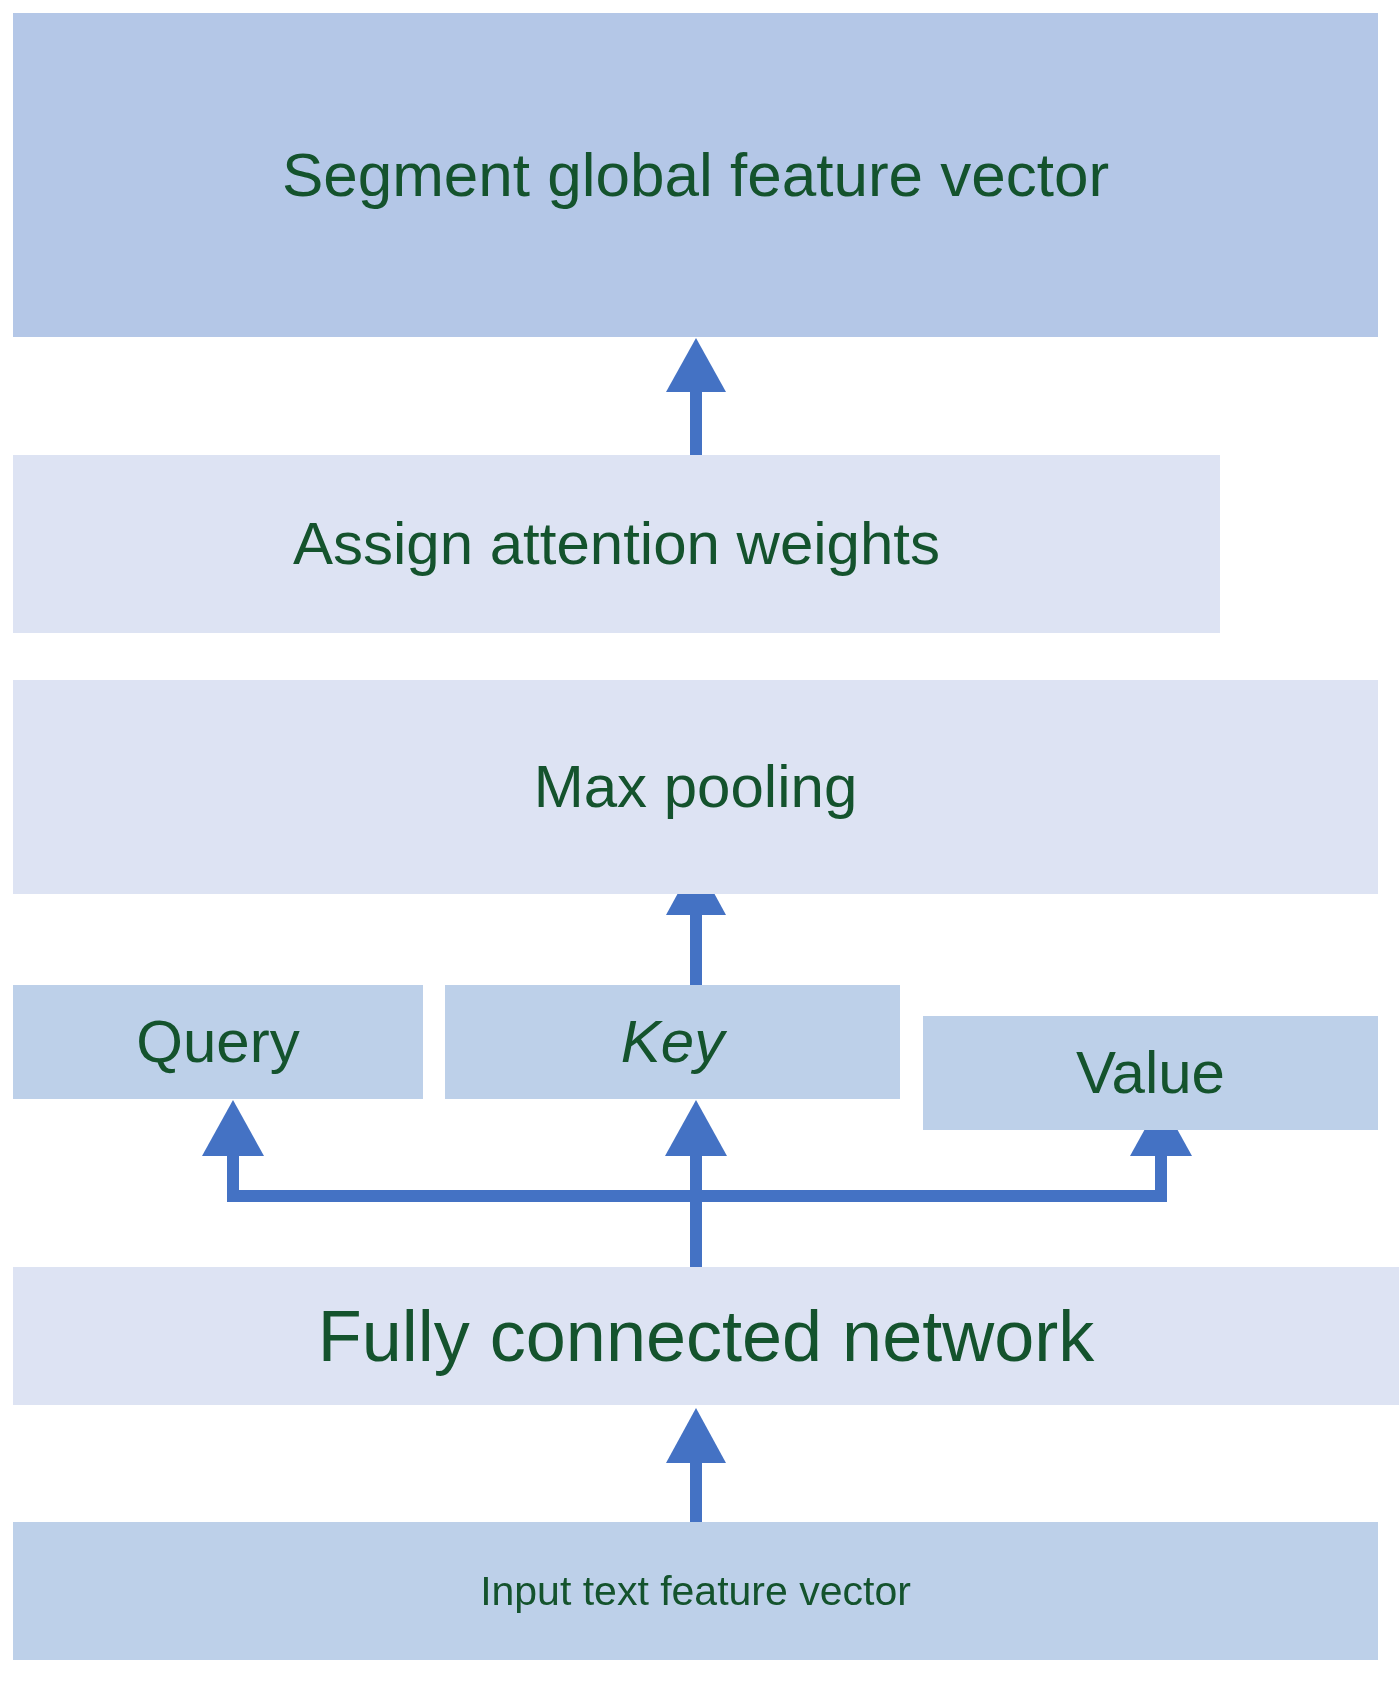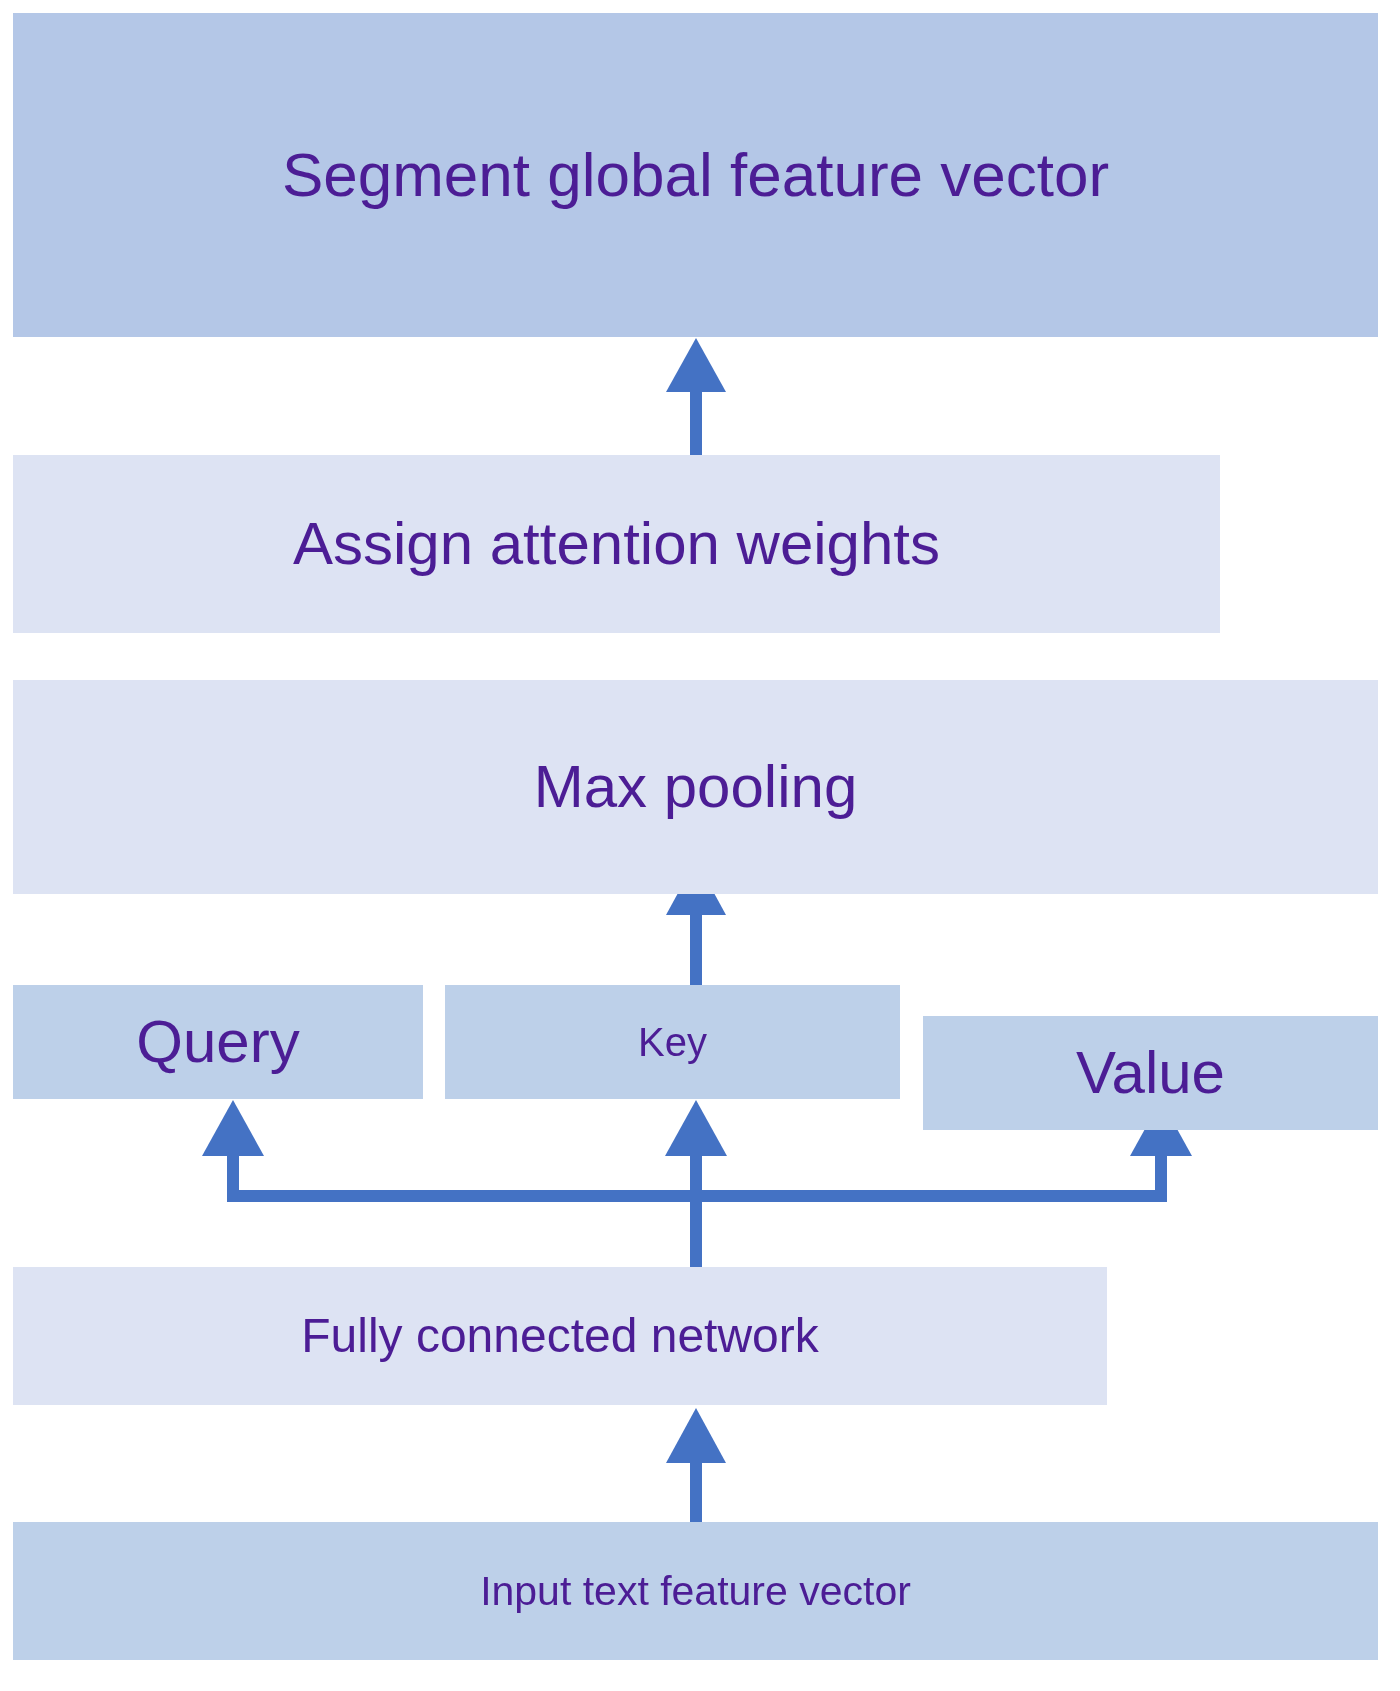--- a/index.html
+++ b/index.html
@@ -16,21 +16,21 @@
     height: 1691px;
     background: #ffffff;
     overflow: hidden;
   }
   .node {
     position: absolute;
     display: flex;
     align-items: center;
     justify-content: center;
     box-sizing: border-box;
-    color: #4c1d95;
+    color: #14532d;
     font-weight: 400;
     letter-spacing: 0px;
     white-space: nowrap;
   }
   .node-label {
     display: block;
     line-height: 1;
   }
 
   
@@ -55,34 +55,35 @@
   #node-query {
     left: 13px;  top: 985px;
     width: 410px; height: 114px;
     background: #bdd0e9;
     font-size: 60px;
   }
   #node-key {
     left: 445px; top: 985px;
     width: 455px; height: 114px;
     background: #bdd0e9;
-    font-size: 40px;
+    font-size: 60px;
+    font-style: italic;
   }
   #node-value {
     left: 923px; top: 985px;
     width: 455px; height: 114px;
     background: #bdd0e9;
     font-size: 60px;
     margin-top: 31px;
   }
   #node-fully-connected-network {
     left: 13px;  top: 1267px;
-    width: 1094px; height: 138px;
+    width: 1386px; height: 138px;
     background: #dde3f3;
-    font-size: 48px;
+    font-size: 72px;
   }
   #node-input-text-feature-vector {
     left: 13px;  top: 1522px;
     width: 1365px; height: 138px;
     background: #bdd0e9;
     font-size: 41px;
   }
 
   
   #connectors {

